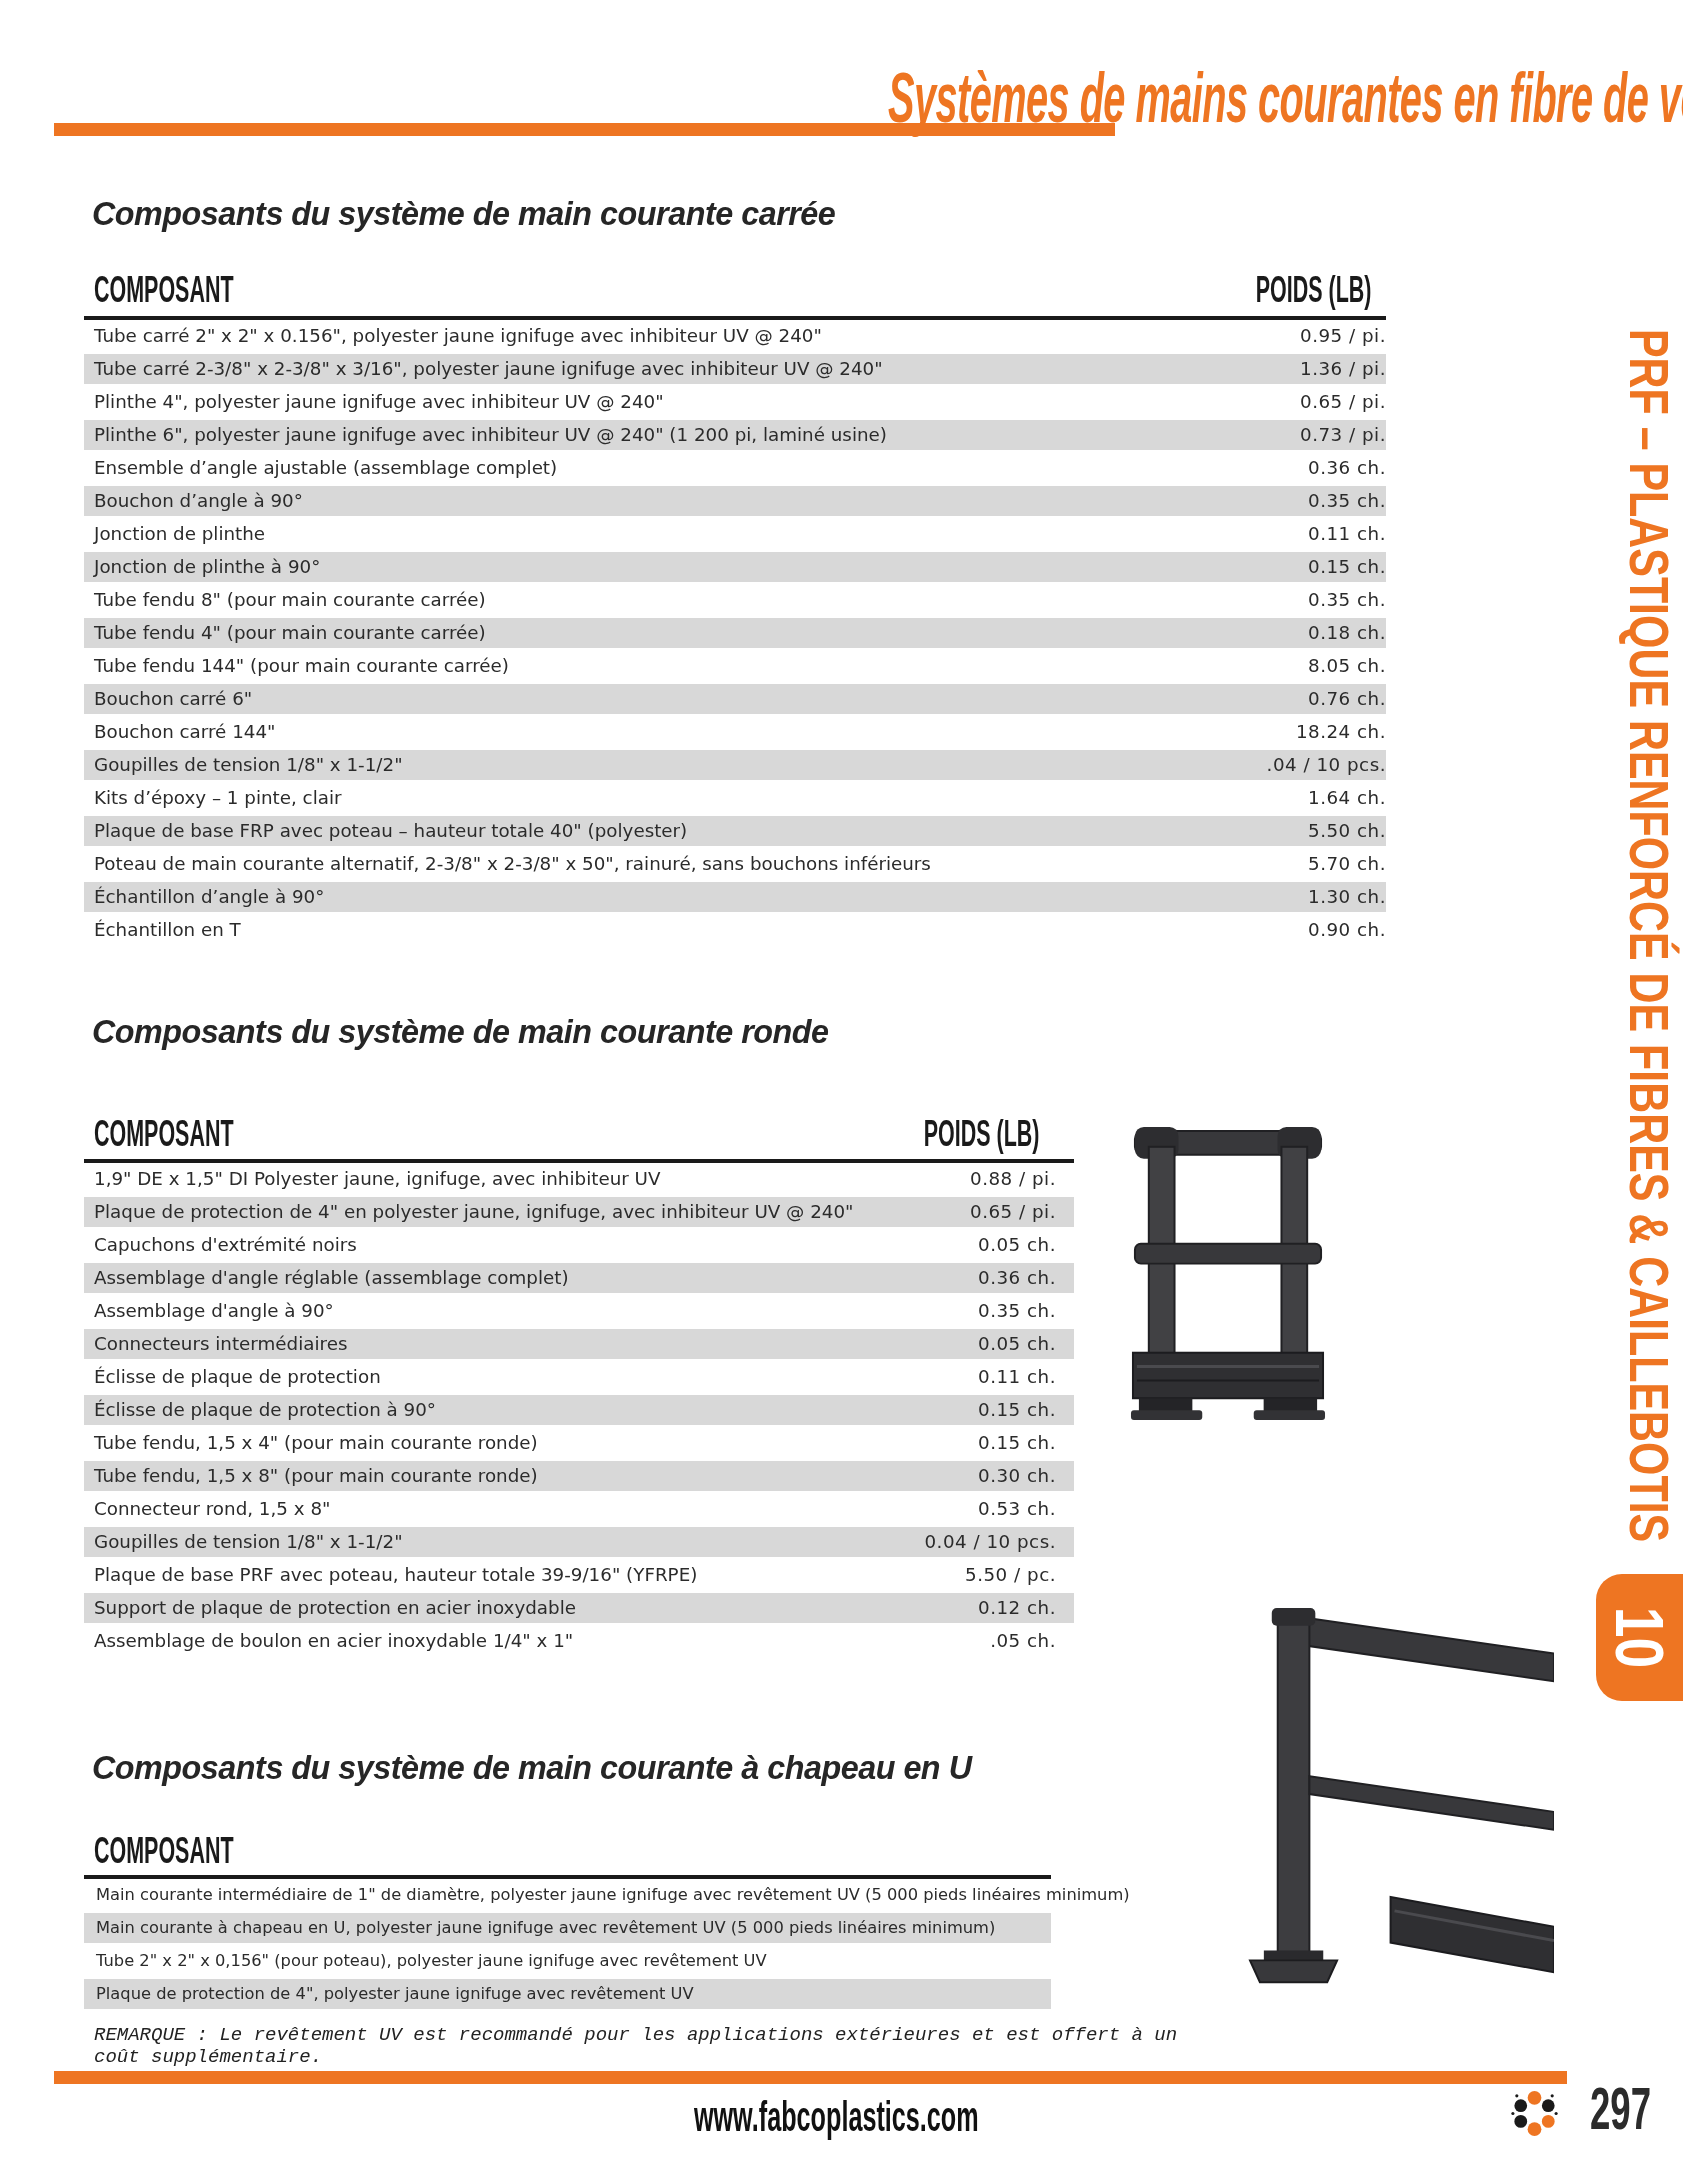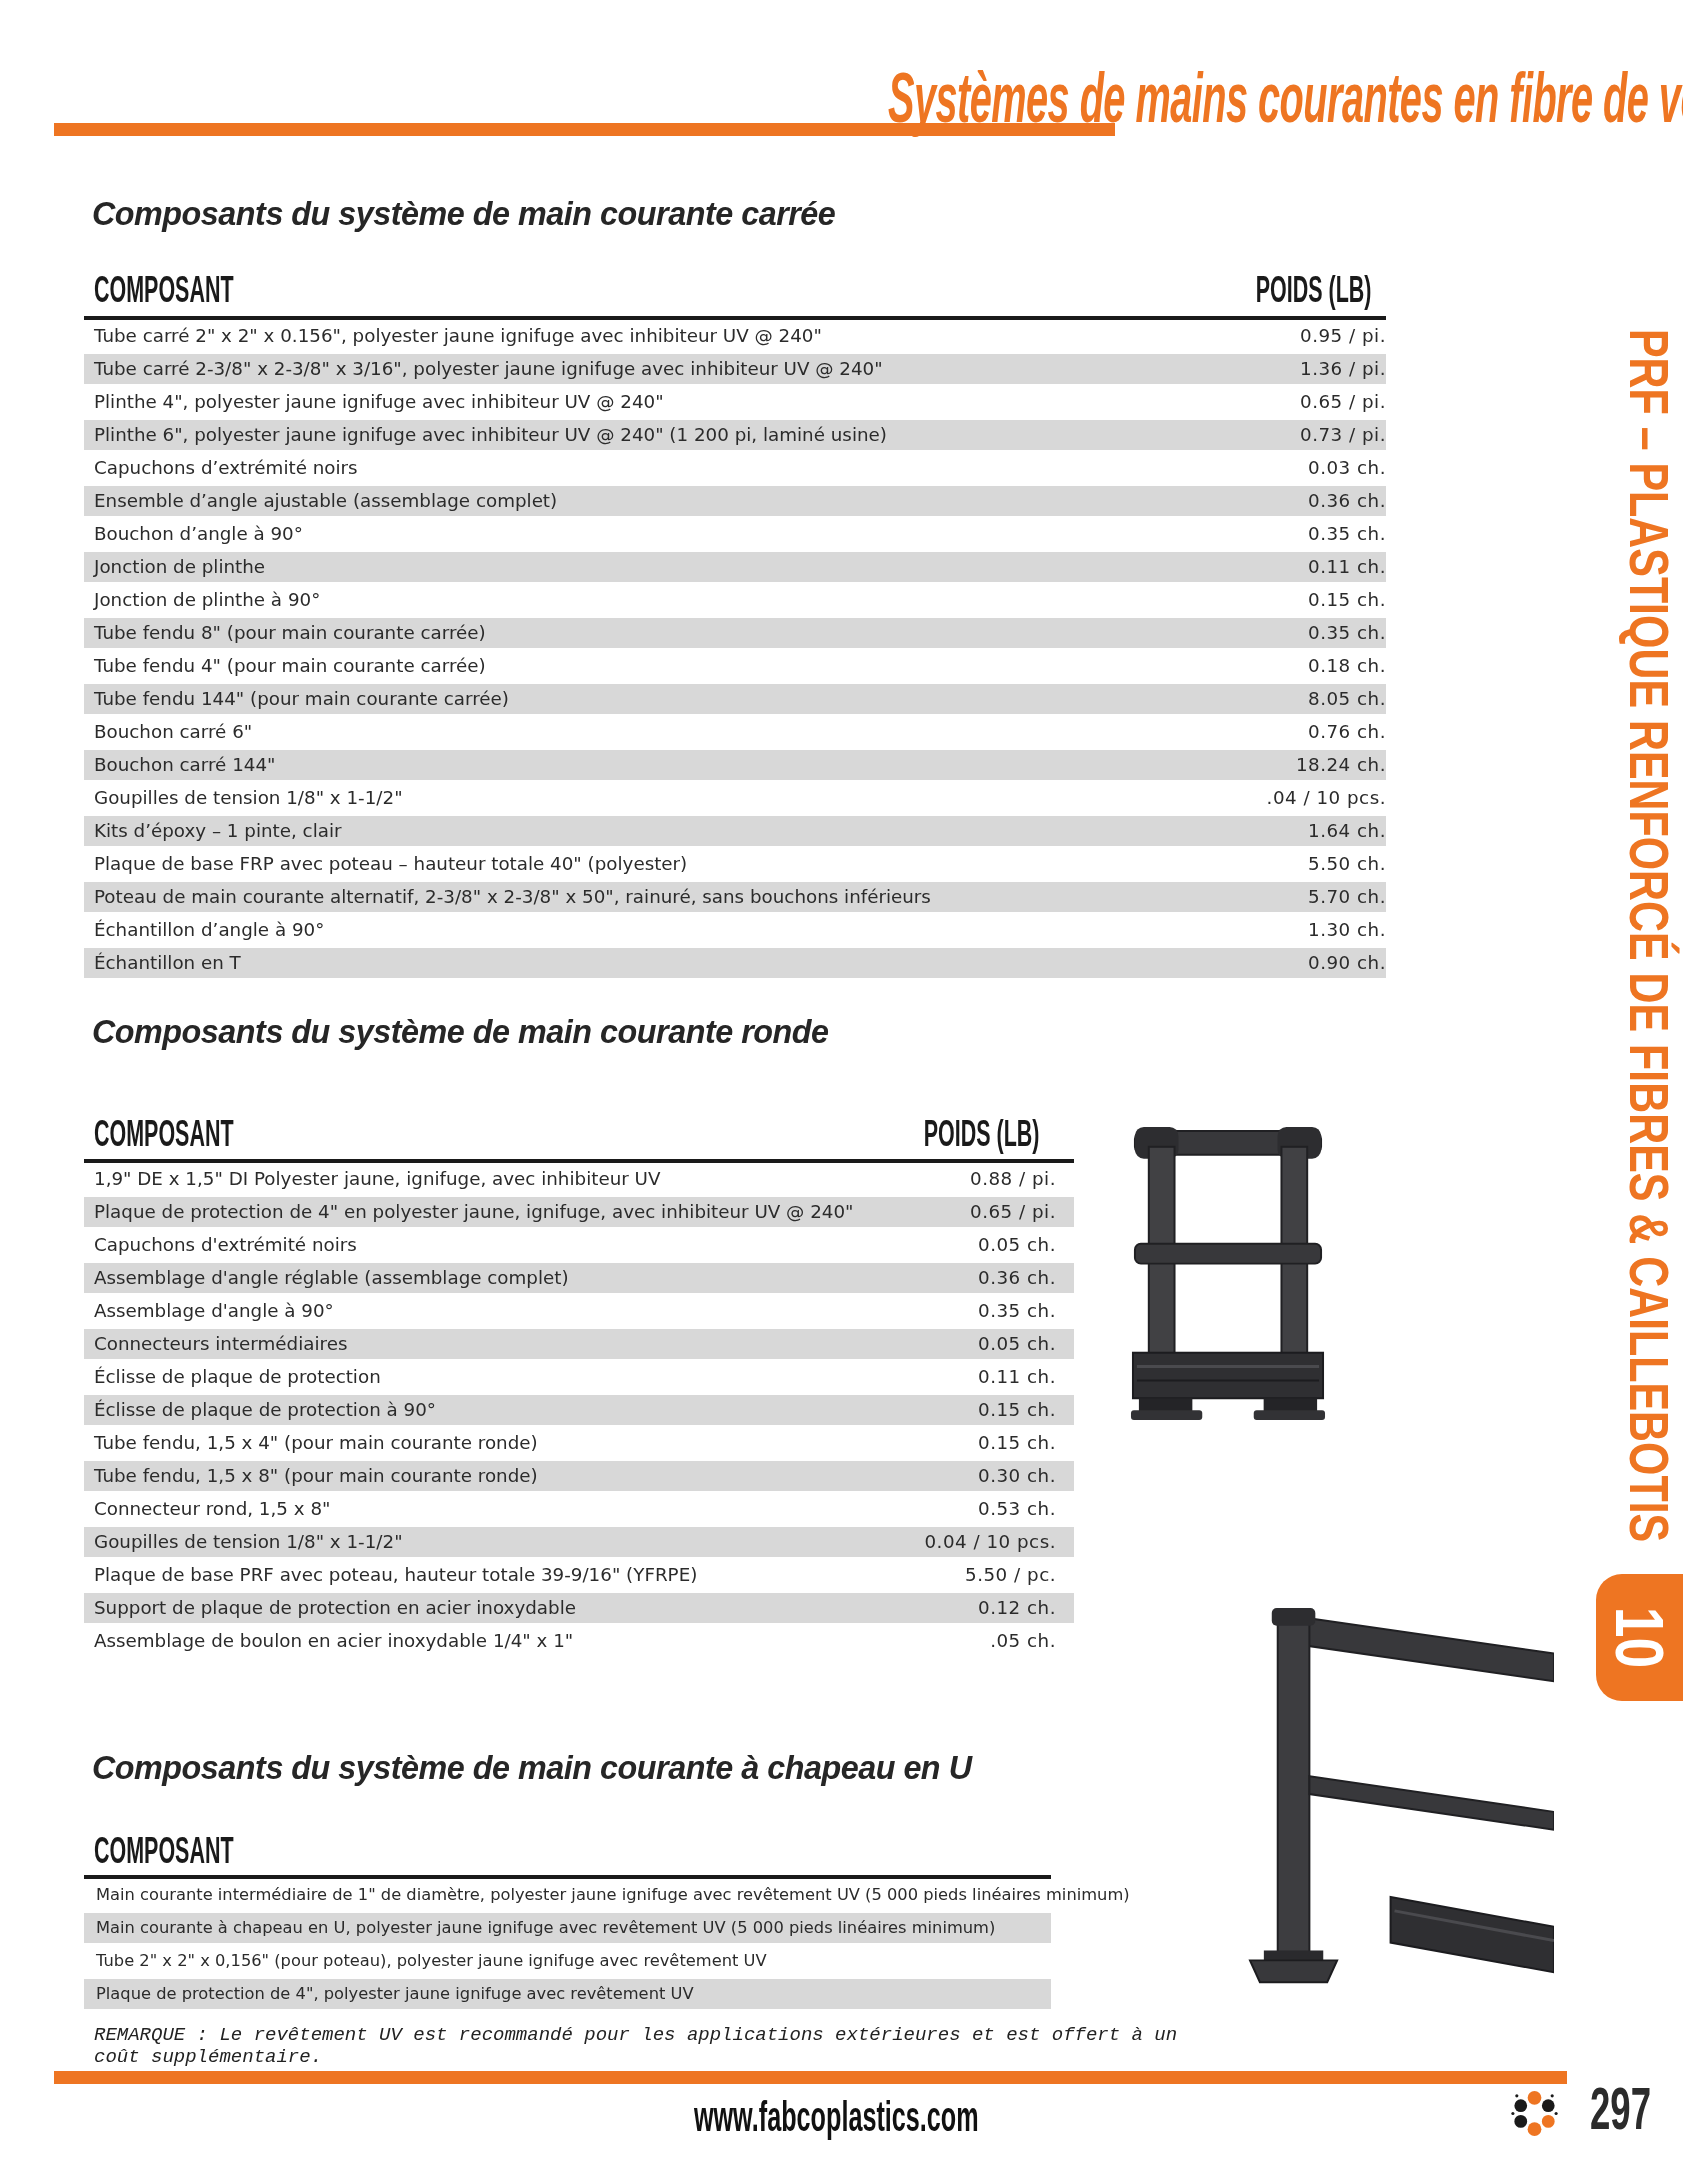--- a/index.html
+++ b/index.html
@@ -90,24 +90,20 @@
       <div class="trow">
         <span class="comp">Plinthe 4", polyester jaune ignifuge avec inhibiteur UV @ 240"</span>
         <span class="wt">0.65 / pi.</span>
       </div>
 
       <div class="trow">
         <span class="comp">Plinthe 6", polyester jaune ignifuge avec inhibiteur UV @ 240" (1 200 pi, laminé usine)</span>
         <span class="wt">0.73 / pi.</span>
       </div>
 
-      <div class="trow">
-        <span class="comp">Capuchons d’extrémité noirs</span>
-        <span class="wt">0.03 ch.</span>
-      </div>
 
       <div class="trow">
         <span class="comp">Ensemble d’angle ajustable (assemblage complet)</span>
         <span class="wt">0.36 ch.</span>
       </div>
 
       <div class="trow">
         <span class="comp">Bouchon d’angle à 90°</span>
         <span class="wt">0.35 ch.</span>
       </div>

